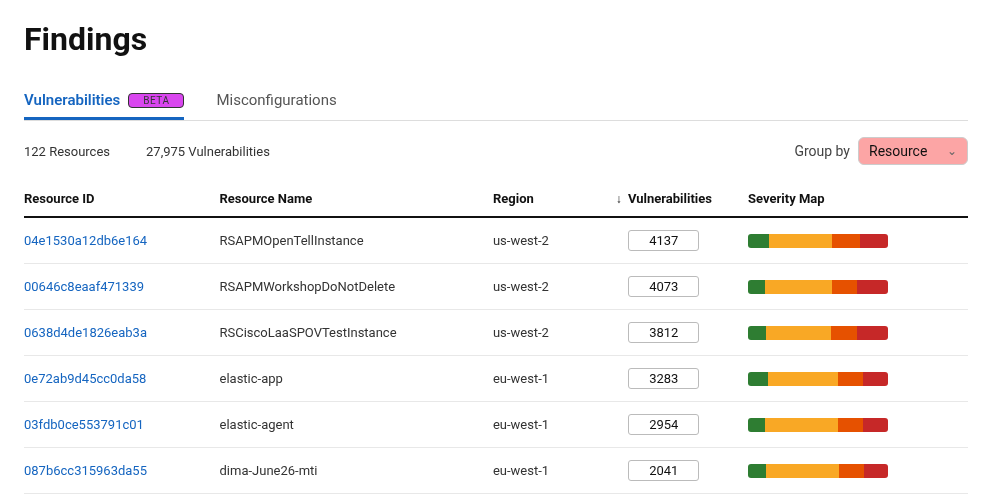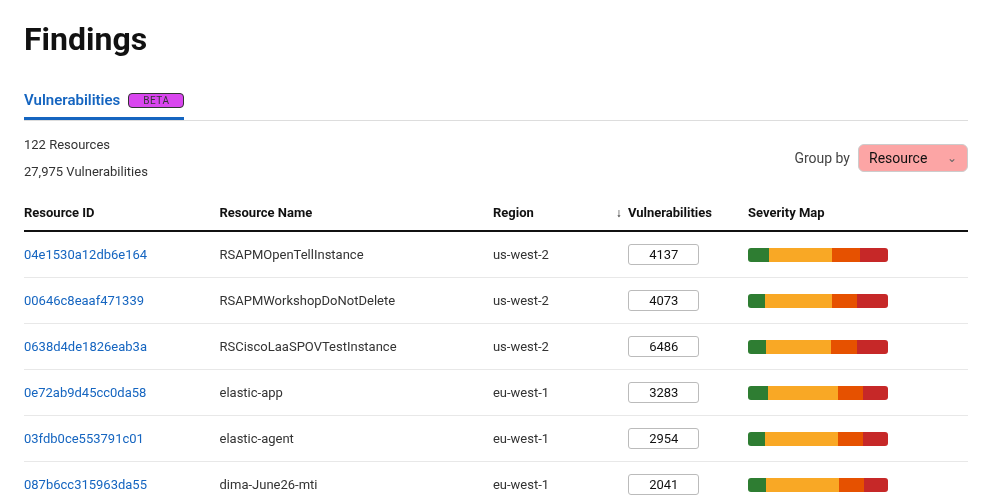--- a/index.html
+++ b/index.html
@@ -55,24 +55,23 @@
       letter-spacing: 0.5px;
     }
     .summary-bar {
       display: flex;
       align-items: center;
       justify-content: space-between;
       margin-bottom: 16px;
     }
     .summary-counts {
       display: flex;
-      gap: 12px;
+      gap: 36px;
       font-size: 13px;
       color: #333;
-      flex-direction: column;
     }
     .group-by-control {
       display: flex;
       align-items: center;
       gap: 8px;
     }
     .group-by-label {
       font-size: 14px;
       color: #444;
     }
@@ -159,20 +158,23 @@
 </head>
 <body>
 
 <div class="page">
   <h1 class="page-title">Findings</h1>
 
   <div class="tabs">
     <div class="tab active">
       <span>Vulnerabilities</span>
       <span class="beta-badge">BETA</span>
+    </div>
+    <div class="tab">
+      <span>Misconfigurations</span>
     </div>
   </div>
 
   <div class="summary-bar">
     <div class="summary-counts">
       <span>122 Resources</span>
       <span>27,975 Vulnerabilities</span>
     </div>
     <div class="group-by-control">
       <span class="group-by-label">Group by</span>
@@ -230,21 +232,21 @@
               <div class="sev-yellow" style="width: 48%; height: 14px;"></div>
               <div class="sev-orange" style="width: 18%; height: 14px;"></div>
               <div class="sev-red" style="width: 22%; height: 14px;"></div>
             </div>
           </td>
         </tr>
         <tr>
           <td><a class="resource-id-link">0638d4de1826eab3a</a></td>
           <td>RSCiscoLaaSPOVTestInstance</td>
           <td>us-west-2</td>
-          <td style="text-align: center;"><span class="vuln-count">6486</span></td>
+          <td style="text-align: center;"><span class="vuln-count">3812</span></td>
           <td>
             <div class="severity-bar">
               <div class="sev-green" style="width: 13%; height: 14px;"></div>
               <div class="sev-yellow" style="width: 46%; height: 14px;"></div>
               <div class="sev-orange" style="width: 19%; height: 14px;"></div>
               <div class="sev-red" style="width: 22%; height: 14px;"></div>
             </div>
           </td>
         </tr>
         <tr>

